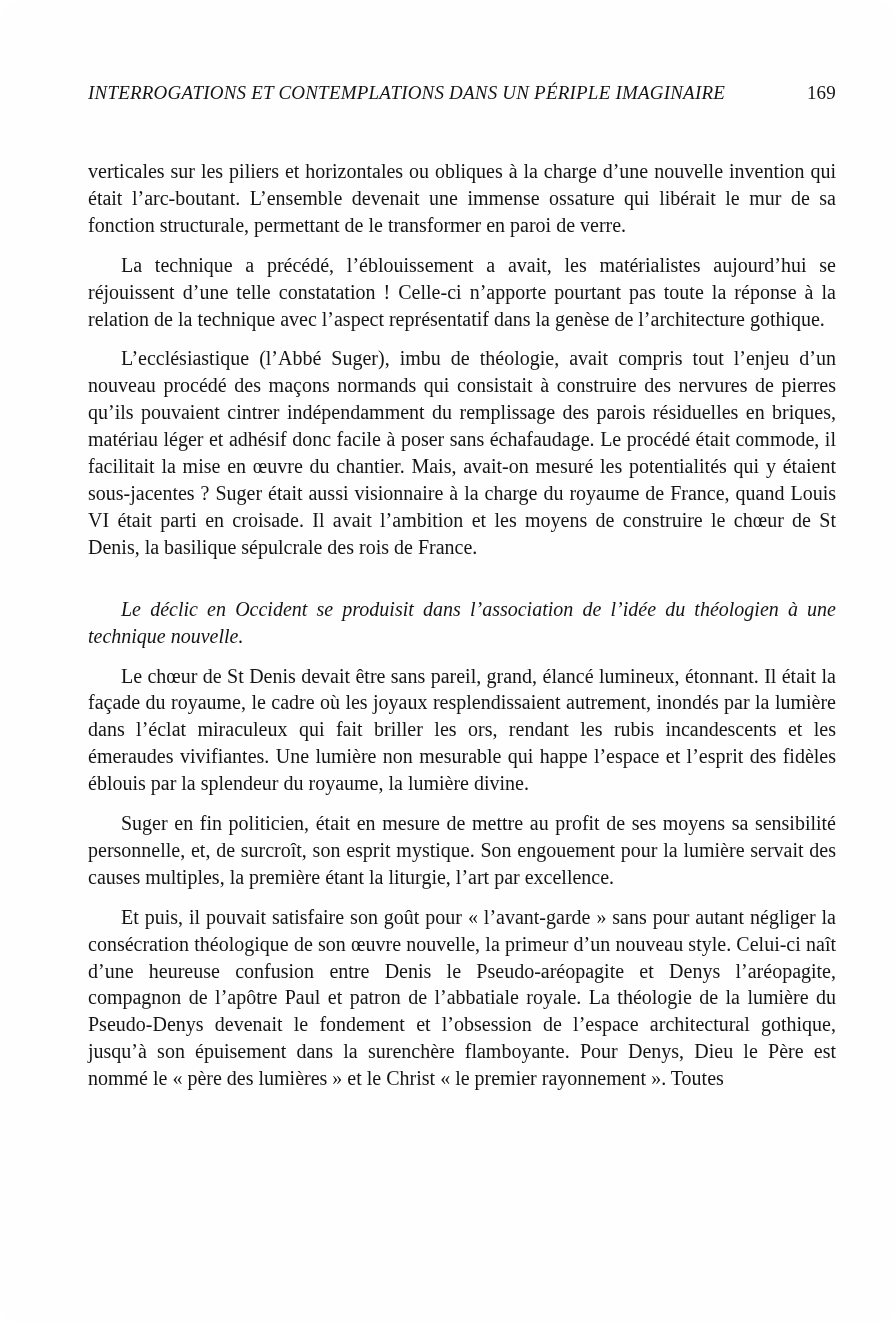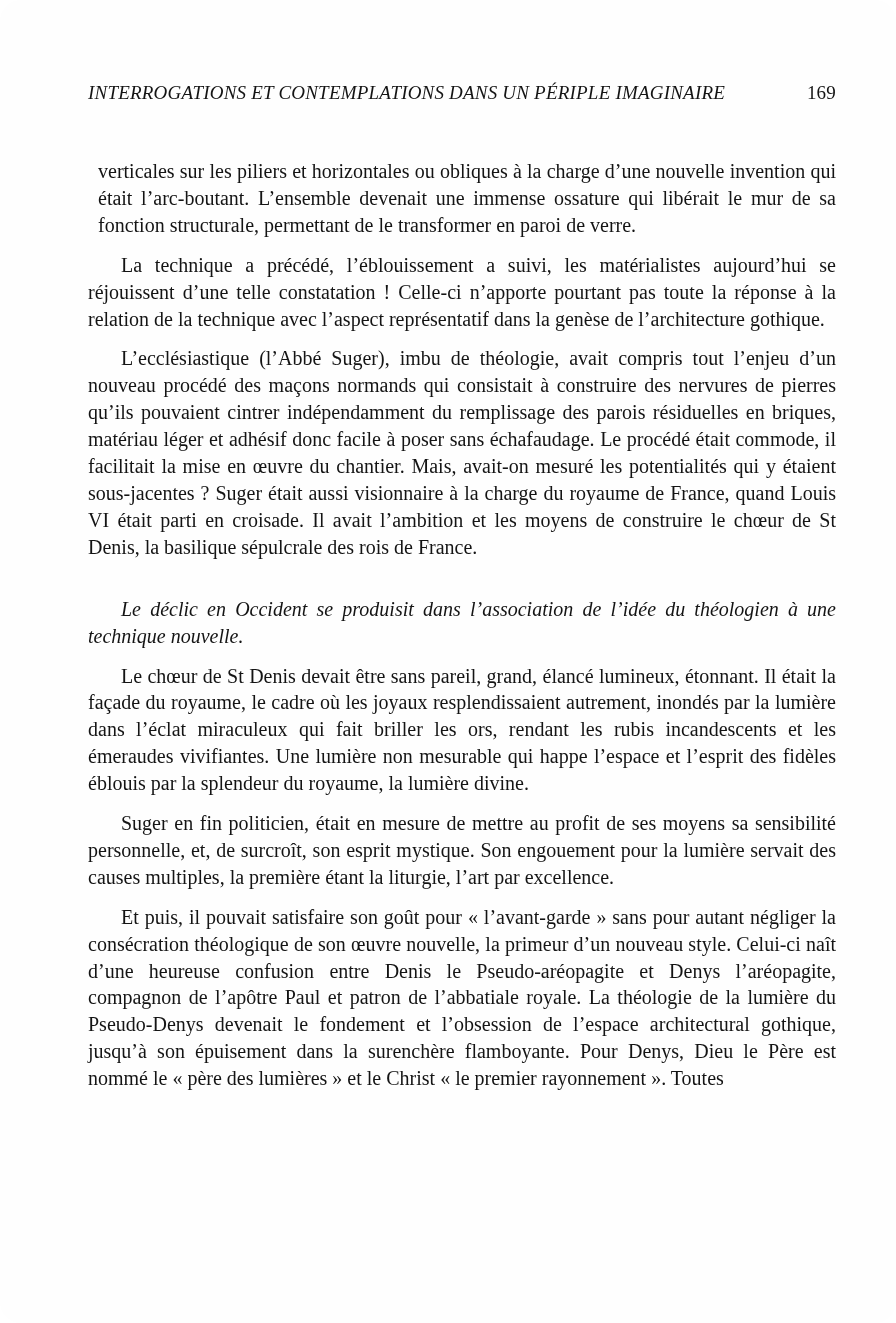--- a/index.html
+++ b/index.html
@@ -50,40 +50,39 @@
   .content p {
     margin: 0;
     padding: 0;
     text-indent: 33px;
   }
   .content p + p {
     margin-top: 13px;
   }
   .content p.no-indent {
     text-indent: 0;
-    margin-left: 10px;
   }
   .content p.italic {
     font-style: italic;
     margin-top: 35px;
   }
 </style>
 </head>
 <body>
 
 <div class="page">
 
   <div class="running-header">
     <span class="title">INTERROGATIONS ET CONTEMPLATIONS DANS UN PÉRIPLE IMAGINAIRE</span>
     <span class="folio">169</span>
   </div>
 
   <div class="content">
     <p class="no-indent">verticales sur les piliers et horizontales ou obliques à la charge d’une nouvelle invention qui était l’arc-boutant. L’ensemble devenait une immense ossature qui libérait le mur de sa fonction structurale, permettant de le transformer en paroi de verre.</p>
-    <p>La technique a précédé, l’éblouissement a suivi, les matérialistes aujourd’hui se réjouissent d’une telle constatation ! Celle-ci n’apporte pourtant pas toute la réponse à la relation de la technique avec l’aspect représentatif dans la genèse de l’architecture gothique.</p>
+    <p>La technique a précédé, l’éblouissement a avait, les matérialistes aujourd’hui se réjouissent d’une telle constatation ! Celle-ci n’apporte pourtant pas toute la réponse à la relation de la technique avec l’aspect représentatif dans la genèse de l’architecture gothique.</p>
     <p>L’ecclésiastique (l’Abbé Suger), imbu de théologie, avait compris tout l’enjeu d’un nouveau procédé des maçons normands qui consistait à construire des nervures de pierres qu’ils pouvaient cintrer indépendamment du remplissage des parois résiduelles en briques, matériau léger et adhésif donc facile à poser sans échafaudage. Le procédé était commode, il facilitait la mise en œuvre du chantier. Mais, avait-on mesuré les potentialités qui y étaient sous-jacentes ? Suger était aussi visionnaire à la charge du royaume de France, quand Louis VI était parti en croisade. Il avait l’ambition et les moyens de construire le chœur de St Denis, la basilique sépulcrale des rois de France.</p>
     <p class="italic">Le déclic en Occident se produisit dans l’association de l’idée du théologien à une technique nouvelle.</p>
     <p>Le chœur de St Denis devait être sans pareil, grand, élancé lumineux, étonnant. Il était la façade du royaume, le cadre où les joyaux resplendissaient autrement, inondés par la lumière dans l’éclat miraculeux qui fait briller les ors, rendant les rubis incandescents et les émeraudes vivifiantes. Une lumière non mesurable qui happe l’espace et l’esprit des fidèles éblouis par la splendeur du royaume, la lumière divine.</p>
     <p>Suger en fin politicien, était en mesure de mettre au profit de ses moyens sa sensibilité personnelle, et, de surcroît, son esprit mystique. Son engouement pour la lumière servait des causes multiples, la première étant la liturgie, l’art par excellence.</p>
     <p>Et puis, il pouvait satisfaire son goût pour « l’avant-garde » sans pour autant négliger la consécration théologique de son œuvre nouvelle, la primeur d’un nouveau style. Celui-ci naît d’une heureuse confusion entre Denis le Pseudo-aréopagite et Denys l’aréopagite, compagnon de l’apôtre Paul et patron de l’abbatiale royale. La théologie de la lumière du Pseudo-Denys devenait le fondement et l’obsession de l’espace architectural gothique, jusqu’à son épuisement dans la surenchère flamboyante. Pour Denys, Dieu le Père est nommé le « père des lumières » et le Christ « le premier rayonnement ». Toutes</p>
   </div>
 
 </div>
 
 </body></html>

